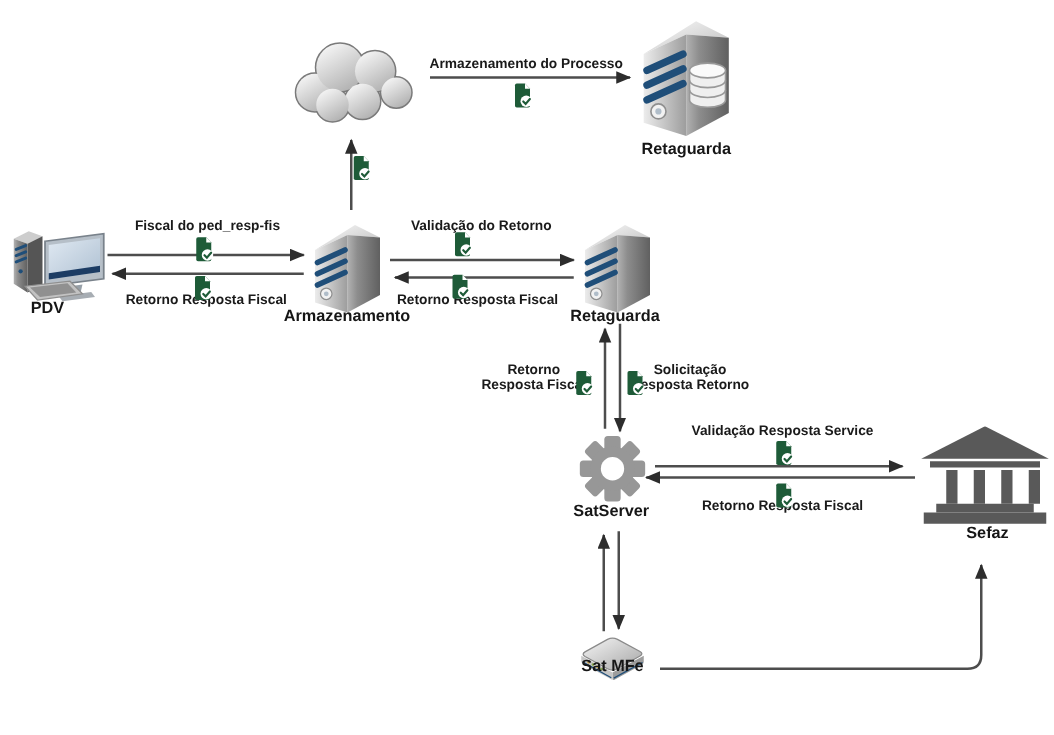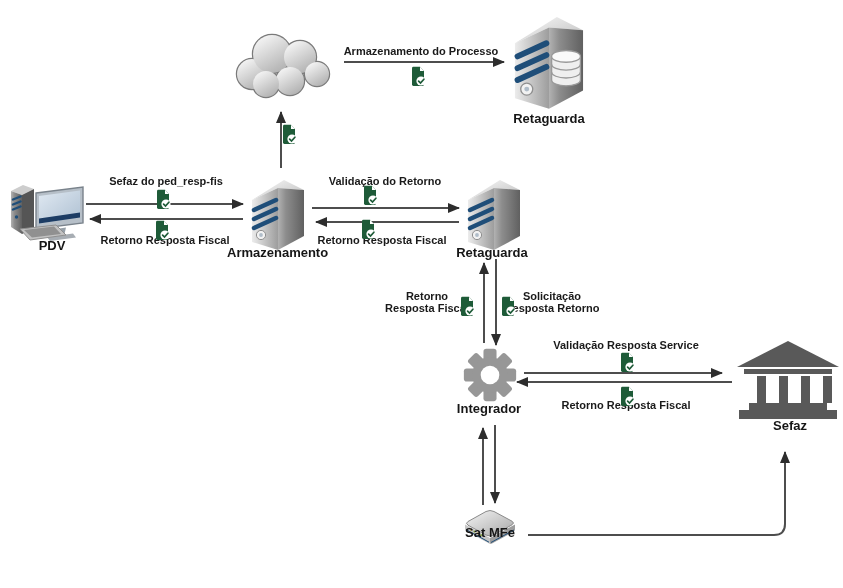--- a/index.html
+++ b/index.html
@@ -97,21 +97,21 @@
     </g>
     <circle cx="10.5" cy="37" r="1.7" fill="var(--stripe,#1F4E79)"></circle>
     <polygon points="30,13 77,7 77,43 30,49" fill="#b6bfc8" stroke="#79828b" stroke-width="1.4"></polygon>
     <polygon points="33,16 74,10.5 74,37.5 33,43.5" fill="url(#scrG)"></polygon>
     <polygon points="33,38.5 74,32.5 74,37.5 33,43.5" fill="#1c3c64"></polygon>
     <polygon points="50,49 60,47.5 58,56 48,57" fill="#97a0a8"></polygon>
     <polygon points="41,57 67,53.5 70,57.5 44,61" fill="#a7adb3"></polygon>
     <polygon points="14,49 50,45 60,55 24,60" fill="#c2c2c2" stroke="#8f8f8f" stroke-width="1"></polygon>
     <polygon points="18,50 48,46.5 55,54 26,57.5" fill="#909090"></polygon>
   </svg>
-  <div class="node-lbl" style="left:16px;top:239px;width:72px">PDV</div>
+  <div class="node-lbl" style="left:2px;top:239px;width:72px">PDV</div>
 
   <svg class="abs" style="left:228px;top:26px" width="104" height="78" viewBox="0 0 104 78">
     <g fill="url(#cloudG)" stroke="#7a7a7a" stroke-width="2.4">
       <circle cx="24" cy="48" r="15"></circle>
         <circle cx="44" cy="28" r="19"></circle>
         <circle cx="72" cy="31" r="16"></circle>
       <circle cx="89" cy="48" r="12"></circle>
         <circle cx="62" cy="55" r="14"></circle>
         <circle cx="38" cy="58" r="13"></circle>
     </g>
@@ -174,21 +174,21 @@
   <svg class="abs" style="left:462px;top:347px" width="56" height="56" viewBox="-30 -30 60 60">
     <g fill="var(--gear,#979797)">
       <rect x="-7" y="-28" width="14" height="56" rx="3"></rect>
       <rect x="-7" y="-28" width="14" height="56" rx="3" transform="rotate(45)"></rect>
       <rect x="-7" y="-28" width="14" height="56" rx="3" transform="rotate(90)"></rect>
       <rect x="-7" y="-28" width="14" height="56" rx="3" transform="rotate(135)"></rect>
       <circle r="19"></circle>
     </g>
     <circle r="10" fill="#ffffff"></circle>
   </svg>
-  <div class="node-lbl" style="left:439px;top:402px;width:100px">Integrador</div>
+  <div class="node-lbl" style="left:439px;top:402px;width:100px">SatServer</div>
 
   <svg class="abs" style="left:736px;top:341px" width="104" height="80" viewBox="0 0 104 80">
     <g fill="var(--sefaz,#595959)">
       <polygon points="52,0 103,26 1,26"></polygon>
       <rect x="8" y="28" width="88" height="5"></rect>
       <rect x="21" y="35" width="9" height="27"></rect>
       <rect x="43" y="35" width="9" height="27"></rect>
       <rect x="65" y="35" width="9" height="27"></rect>
       <rect x="87" y="35" width="9" height="27"></rect>
       <rect x="13" y="62" width="78" height="7"></rect>
@@ -203,21 +203,21 @@
     <path d="M5,17.5 L30,31 L30,37 L7,24.5 Q5,23.5 5,22 Z" fill="#c6c6c6"></path>
     <line x1="6" y1="22.5" x2="29" y2="35.2" stroke="var(--stripe,#1F4E79)" stroke-width="1"></line>
     <circle cx="11" cy="22.8" r="1.1" fill="#c9a14d"></circle>
     <circle cx="14.4" cy="24.6" r="1.1" fill="#8aa84f"></circle>
     <circle cx="17.8" cy="26.4" r="1.1" fill="#c9a14d"></circle>
     <circle cx="21.2" cy="28.2" r="1.1" fill="#8aa84f"></circle>
     <path d="M8,14.5 L26,4.5 Q30,2.5 34,4.5 L52,14.2 Q55,16 52,17.8 L34,28 Q30,30 26,28 L8,18.2 Q5,16.3 8,14.5 Z" fill="url(#boxT)" stroke="#8a8a8a" stroke-width="1"></path>
   </svg>
   <div class="node-lbl" style="left:440px;top:526px;width:100px">Sat MFe</div>
 
-  <div class="edge-lbl" style="left:91px;top:175px;width:150px">Sefaz do ped_resp-fis</div>
+  <div class="edge-lbl" style="left:91px;top:175px;width:150px">Fiscal do ped_resp-fis</div>
   <div class="edge-lbl" style="left:90px;top:234px;width:150px">Retorno Resposta Fiscal</div>
   <div class="edge-lbl" style="left:336px;top:45px;width:170px">Armazenamento do Processo</div>
   <div class="edge-lbl" style="left:310px;top:175px;width:150px">Validação do Retorno</div>
   <div class="edge-lbl" style="left:307px;top:234px;width:150px">Retorno Resposta Fiscal</div>
   <div class="edge-lbl" style="left:374px;top:290px;width:106px">Retorno
 Resposta Fiscal</div>
   <div class="edge-lbl" style="left:499px;top:290px;width:106px">Solicitação
 Resposta Retorno</div>
   <div class="edge-lbl" style="left:546px;top:339px;width:160px">Validação Resposta Service</div>
   <div class="edge-lbl" style="left:546px;top:399px;width:160px">Retorno Resposta Fiscal</div>

